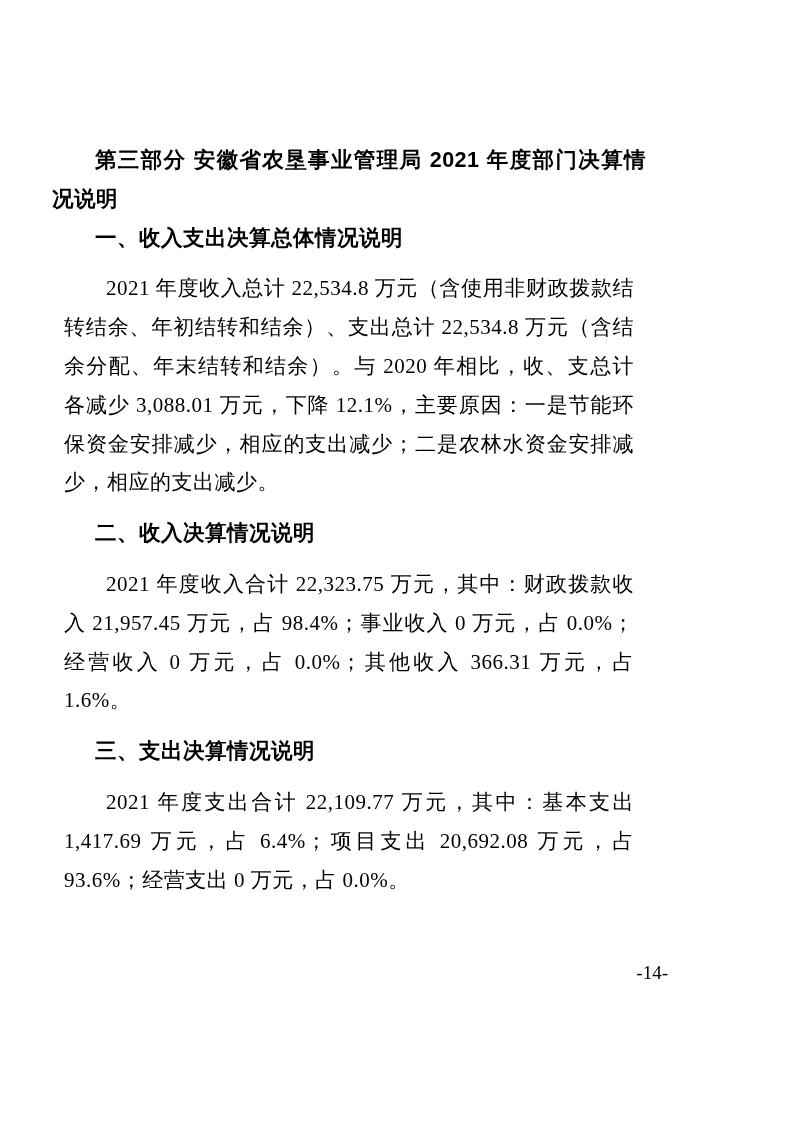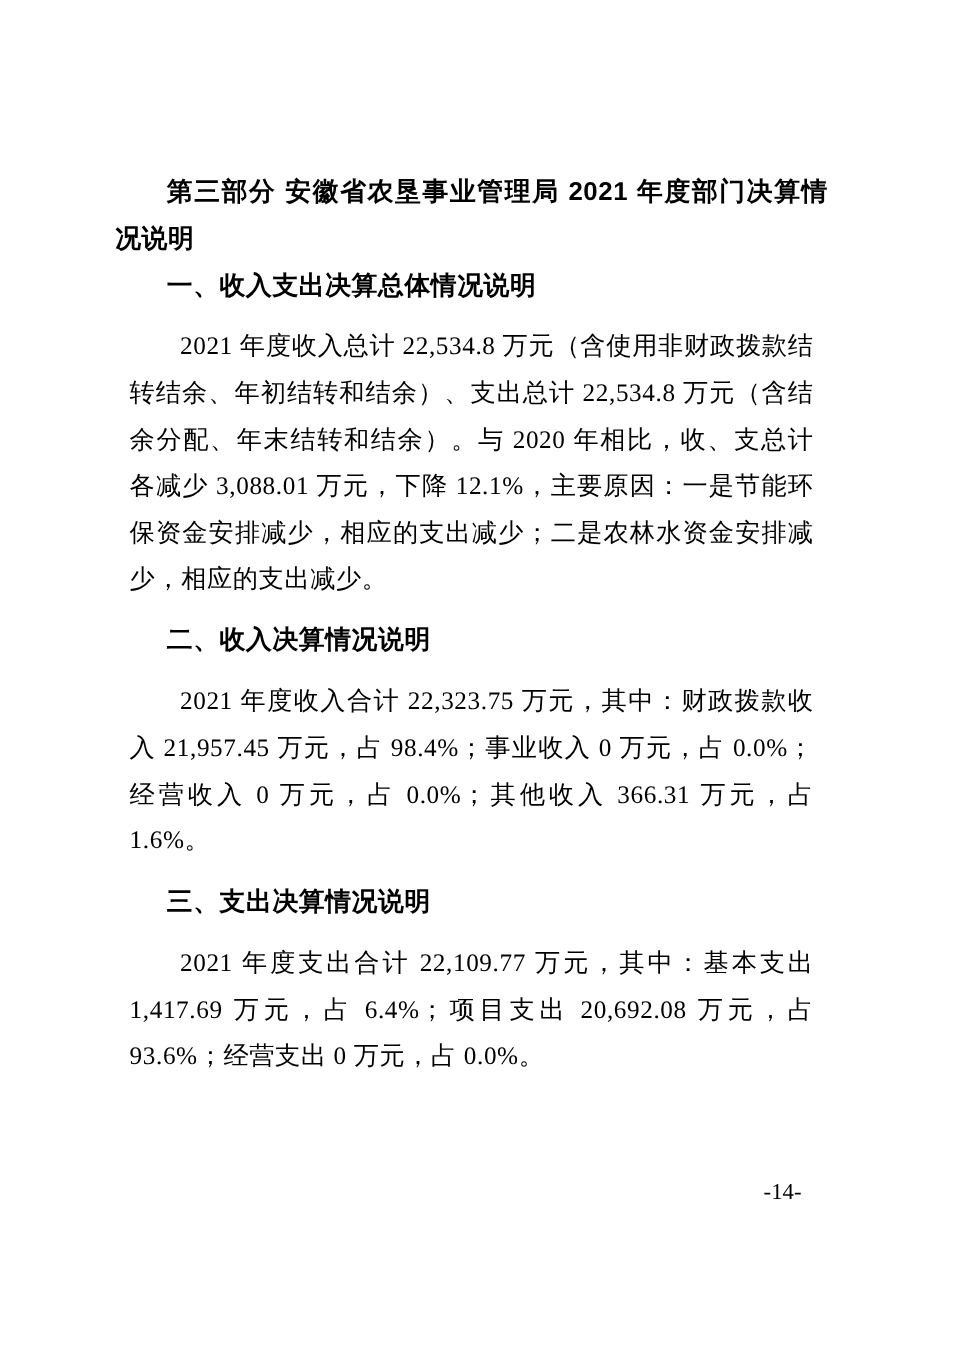--- a/index.html
+++ b/index.html
@@ -6,21 +6,21 @@
     margin: 0;
     padding: 0;
     background: #ffffff;
   }
   .page {
     position: relative;
     width: 794px;
     height: 1123px;
     background: #ffffff;
     box-sizing: border-box;
-    padding: 141px 100px 0 96px;
+    padding: 141px 100px 0 52px;
     color: #000000;
     overflow: hidden;
     border-radius: 12px;
   }
   .doc-body {
     width: 594px;
   }
   p.para {
     margin: 12px;
     text-indent: 2em;
@@ -36,21 +36,21 @@
     text-indent: 2em;
     text-align: justify;
     line-height: 38.8px;
     font-size: 21.5px;
     font-weight: bold;
     font-family: "Liberation Sans", "DejaVu Sans", sans-serif;
     letter-spacing: 0.5px;
   }
   .page-footer {
     position: absolute;
-    top: 983px;
+    top: 962px;
     right: 126px;
     font-size: 19px;
     font-family: "Liberation Serif", "DejaVu Serif", serif;
     color: #000000;
   }
 </style>
 </head>
 <body>
 
 <div class="page">

